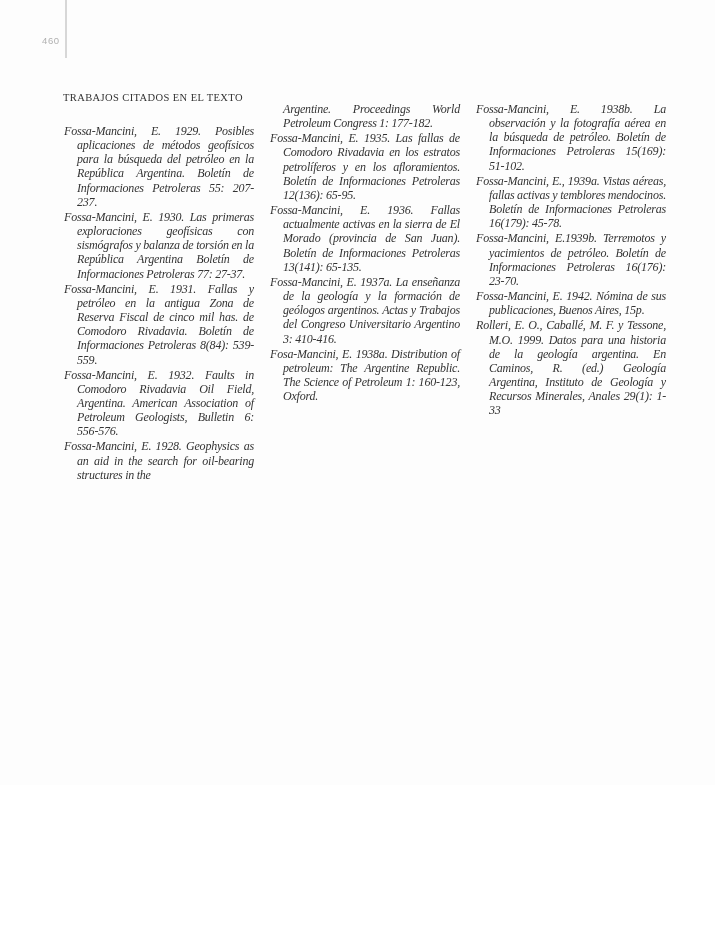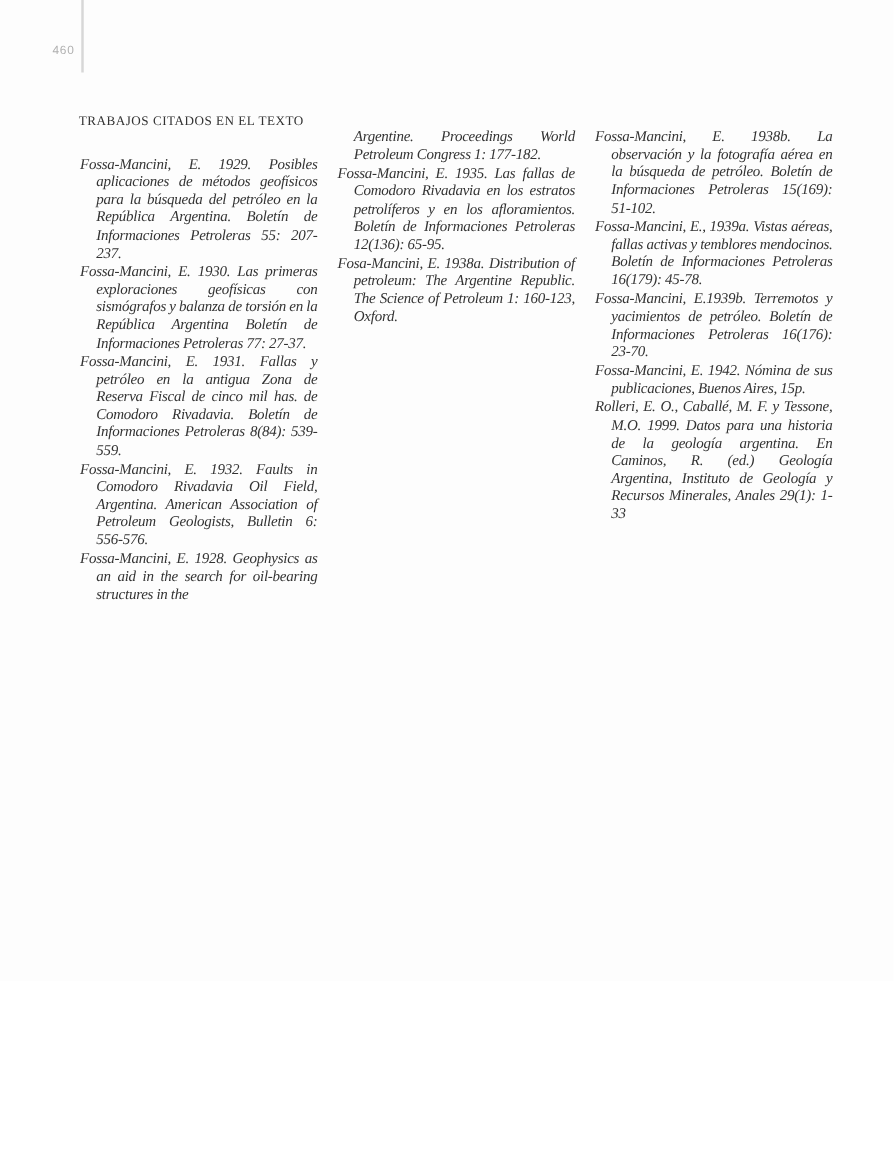--- a/index.html
+++ b/index.html
@@ -100,20 +100,22 @@
           <p class="entry">Fossa-Mancini, E. 1931. Fallas y petróleo en la antigua Zona de Reserva Fiscal de cinco mil has. de Comodoro Rivadavia. Boletín de Informaciones Petroleras 8(84): 539-559.</p>
           <p class="entry">Fossa-Mancini, E. 1932. Faults in Comodoro Rivadavia Oil Field, Argentina. American Association of Petroleum Geologists, Bulletin 6: 556-576.</p>
           <p class="entry">Fossa-Mancini, E. 1928. Geophysics as an aid in the search for oil-bearing structures in the</p>
         </div>
     </div>
 
     <div class="col offset">
       <div class="entries">
           <p class="entry cont">Argentine. Proceedings World Petroleum Congress 1: 177-182.</p>
           <p class="entry">Fossa-Mancini, E. 1935. Las fallas de Comodoro Rivadavia en los estratos petrolíferos y en los afloramientos. Boletín de Informaciones Petroleras 12(136): 65-95.</p>
+          <p class="entry">Fossa-Mancini, E. 1936. Fallas actualmente activas en la sierra de El Morado (provincia de San Juan). Boletín de Informaciones Petroleras 13(141): 65-135.</p>
+          <p class="entry">Fossa-Mancini, E. 1937a. La enseñanza de la geología y la formación de geólogos argentinos. Actas y Trabajos del Congreso Universitario Argentino 3: 410-416.</p>
           <p class="entry">Fosa-Mancini, E. 1938a. Distribution of petroleum: The Argentine Republic. The Science of Petroleum 1: 160-123, Oxford.</p>
         </div>
     </div>
 
     <div class="col offset">
       <div class="entries">
           <p class="entry">Fossa-Mancini, E. 1938b. La observación y la fotografía aérea en la búsqueda de petróleo. Boletín de Informaciones Petroleras 15(169): 51-102.</p>
           <p class="entry">Fossa-Mancini, E., 1939a. Vistas aéreas, fallas activas y temblores mendocinos. Boletín de Informaciones Petroleras 16(179): 45-78.</p>
           <p class="entry">Fossa-Mancini, E.1939b. Terremotos y yacimientos de petróleo. Boletín de Informaciones Petroleras 16(176): 23-70.</p>
           <p class="entry">Fossa-Mancini, E. 1942. Nómina de sus publicaciones, Buenos Aires, 15p.</p>

